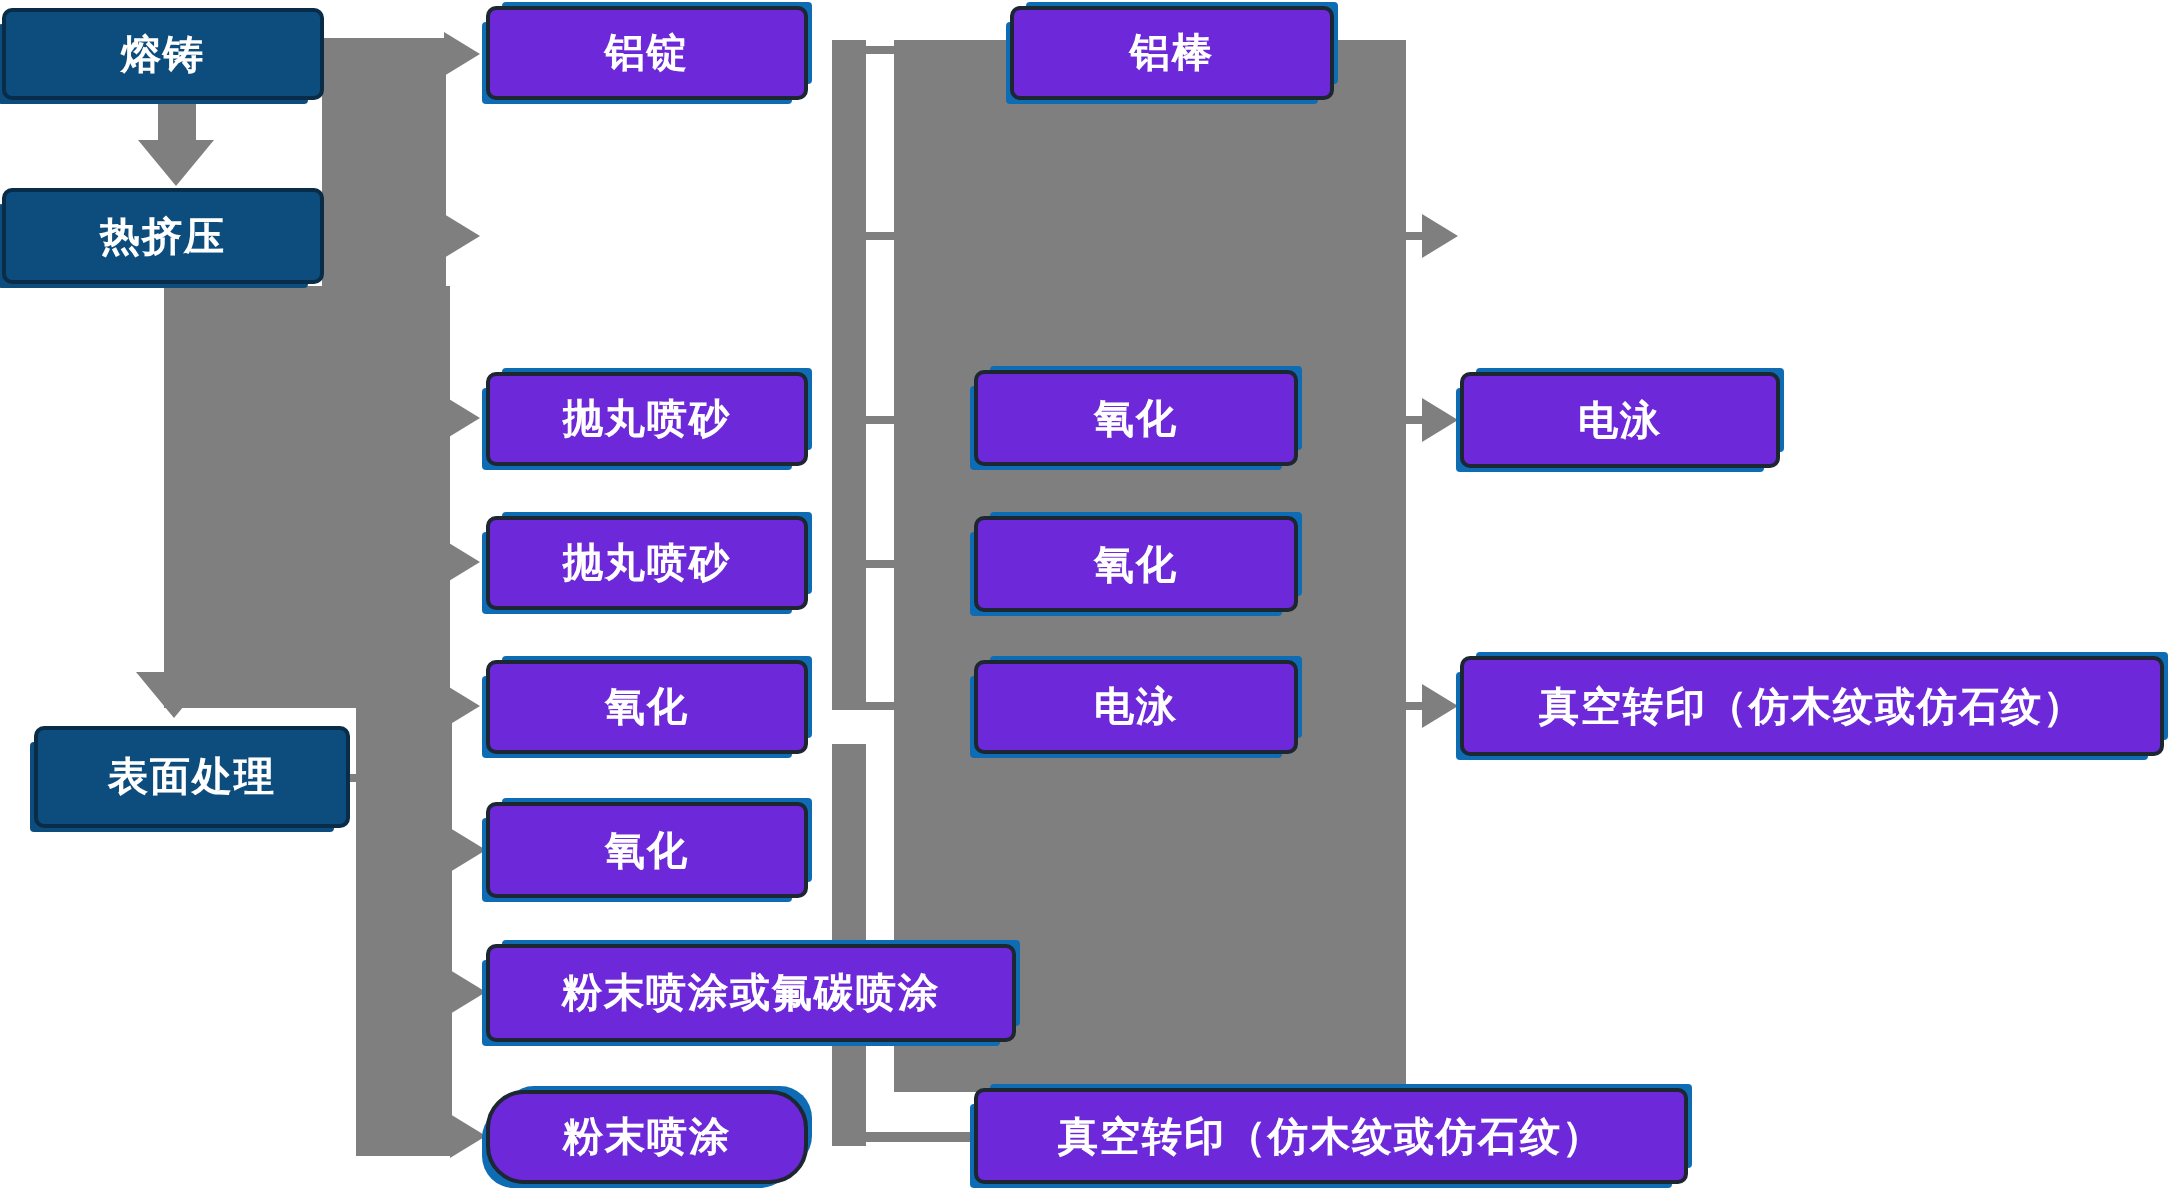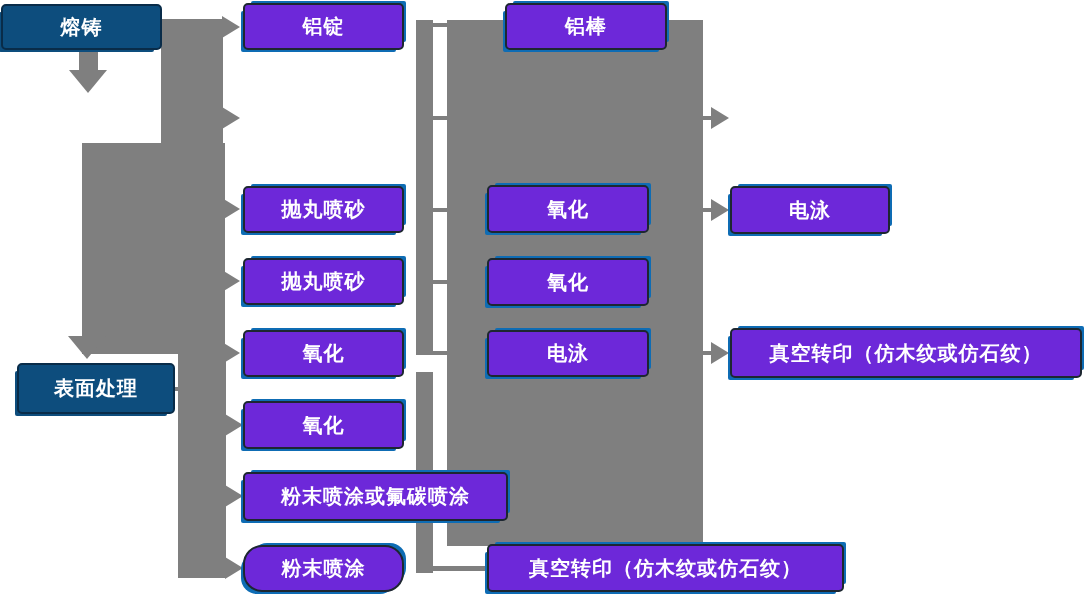--- a/index.html
+++ b/index.html
@@ -88,20 +88,23 @@
   <div class="gray conn" style="left:700px;top:116px;width:12px;height:4px;"></div>
   <div class="tri-right conn" style="left:711px;top:107px;"></div>
   <div class="gray conn" style="left:700px;top:208px;width:12px;height:4px;"></div>
   <div class="tri-right conn" style="left:711px;top:199px;"></div>
   <div class="gray conn" style="left:700px;top:351px;width:12px;height:4px;"></div>
   <div class="tri-right conn" style="left:711px;top:342px;"></div>
 
   <div class="box dark" style="left:1px;top:4px;width:161px;height:46px;">
     <span>熔铸</span>
   </div>
+  <div class="box dark" style="left:1px;top:94px;width:161px;height:48px;">
+    <span>热挤压</span>
+  </div>
   <div class="box dark" style="left:1px;top:363px;width:158px;height:51px;margin-left:16px;">
     <span>表面处理</span>
   </div>
 
   <div class="box bright" style="left:243px;top:3px;width:161px;height:47px;">
     <span>铝锭</span>
   </div>
   <div class="box bright" style="left:243px;top:186px;width:161px;height:47px;">
     <span>抛丸喷砂</span>
   </div>

